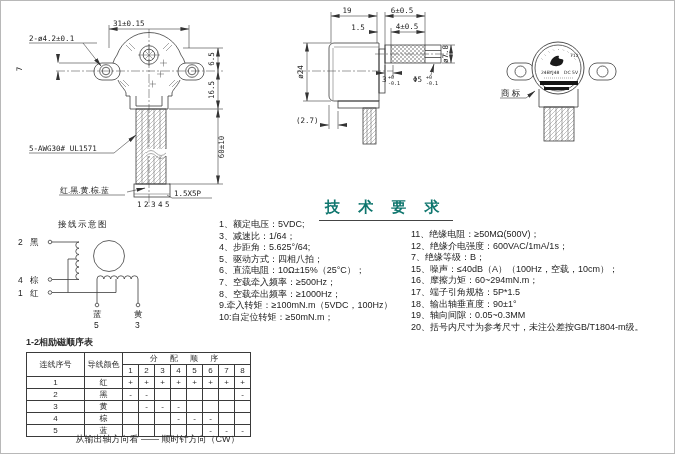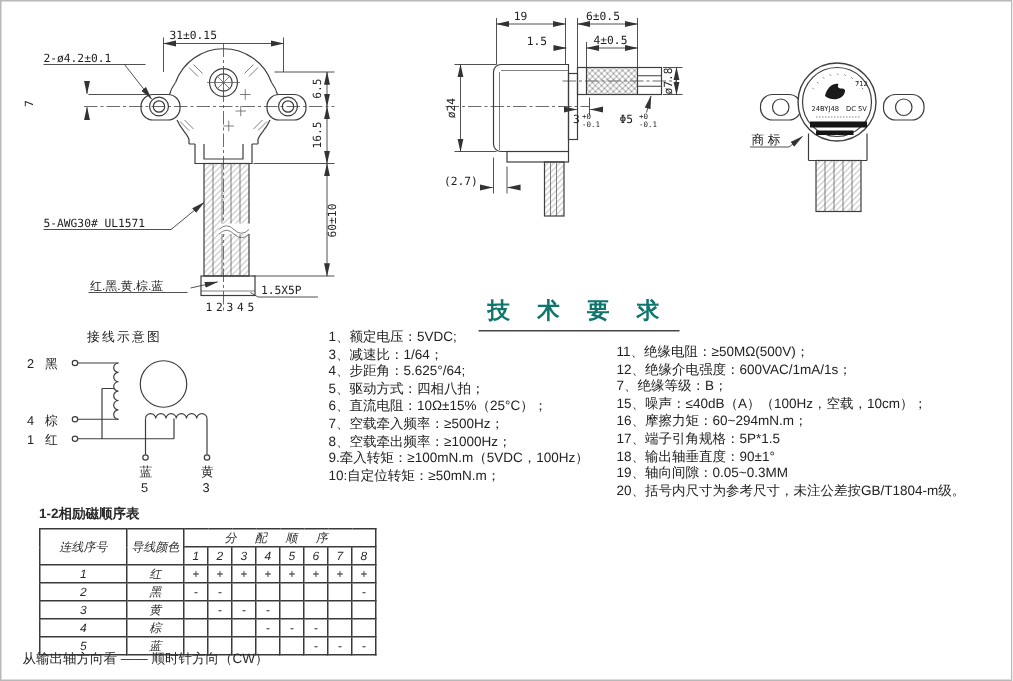--- a/index.html
+++ b/index.html
@@ -20,24 +20,24 @@
   #tech-title{left:318px;top:197px;font-size:15px;letter-spacing:7px;color:#0f766e;
               border-bottom:1.4px solid #444;padding:0 6px 3px 6px;font-weight:bold;}
   .techcol{font-size:9px;color:#222;}
   .techcol div{height:11.6px;line-height:11.6px;}
   #tech-left{left:218px;top:218px;}
   #tech-right{left:410px;top:228px;}
   #seq-table-title{left:25px;top:335px;width:185px;text-align:left;font-size:9px;font-weight:bold;}
   #seq-table{left:25px;top:351px;border-collapse:collapse;table-layout:fixed;}
   #seq-table th,#seq-table td{border:1px solid #3a3a3a;padding:0;text-align:center;
       font-size:8px;font-weight:normal;height:11px;overflow:hidden;}
-  #seq-table{border:1.5px solid #3a3a3a;font-style:italic;}
+  #seq-table{border:1.5px solid #3a3a3a;}
   #seq-table .hseq{letter-spacing:5px;}
   #seq-table .c1{width:58px;} #seq-table .c2{width:38px;} #seq-table .cs{width:16px;}
-  #table-footer{left:14px;top:432px;width:235px;font-size:9px;}
+  #table-footer{left:39px;top:432px;width:235px;text-align:center;font-size:9px;}
 </style>
 </head>
 <body>
 
 <div id="canvas">
 
 <svg width="675" height="454" viewBox="0 0 675 454">
   <defs>
     <marker id="arr" viewBox="0 0 10 6" markerWidth="9" markerHeight="5.4" refX="9.5" refY="3" orient="auto-start-reverse" markerUnits="userSpaceOnUse">
       <path d="M0,0.8 L10,3 L0,5.2 Z" fill="#333"></path>

